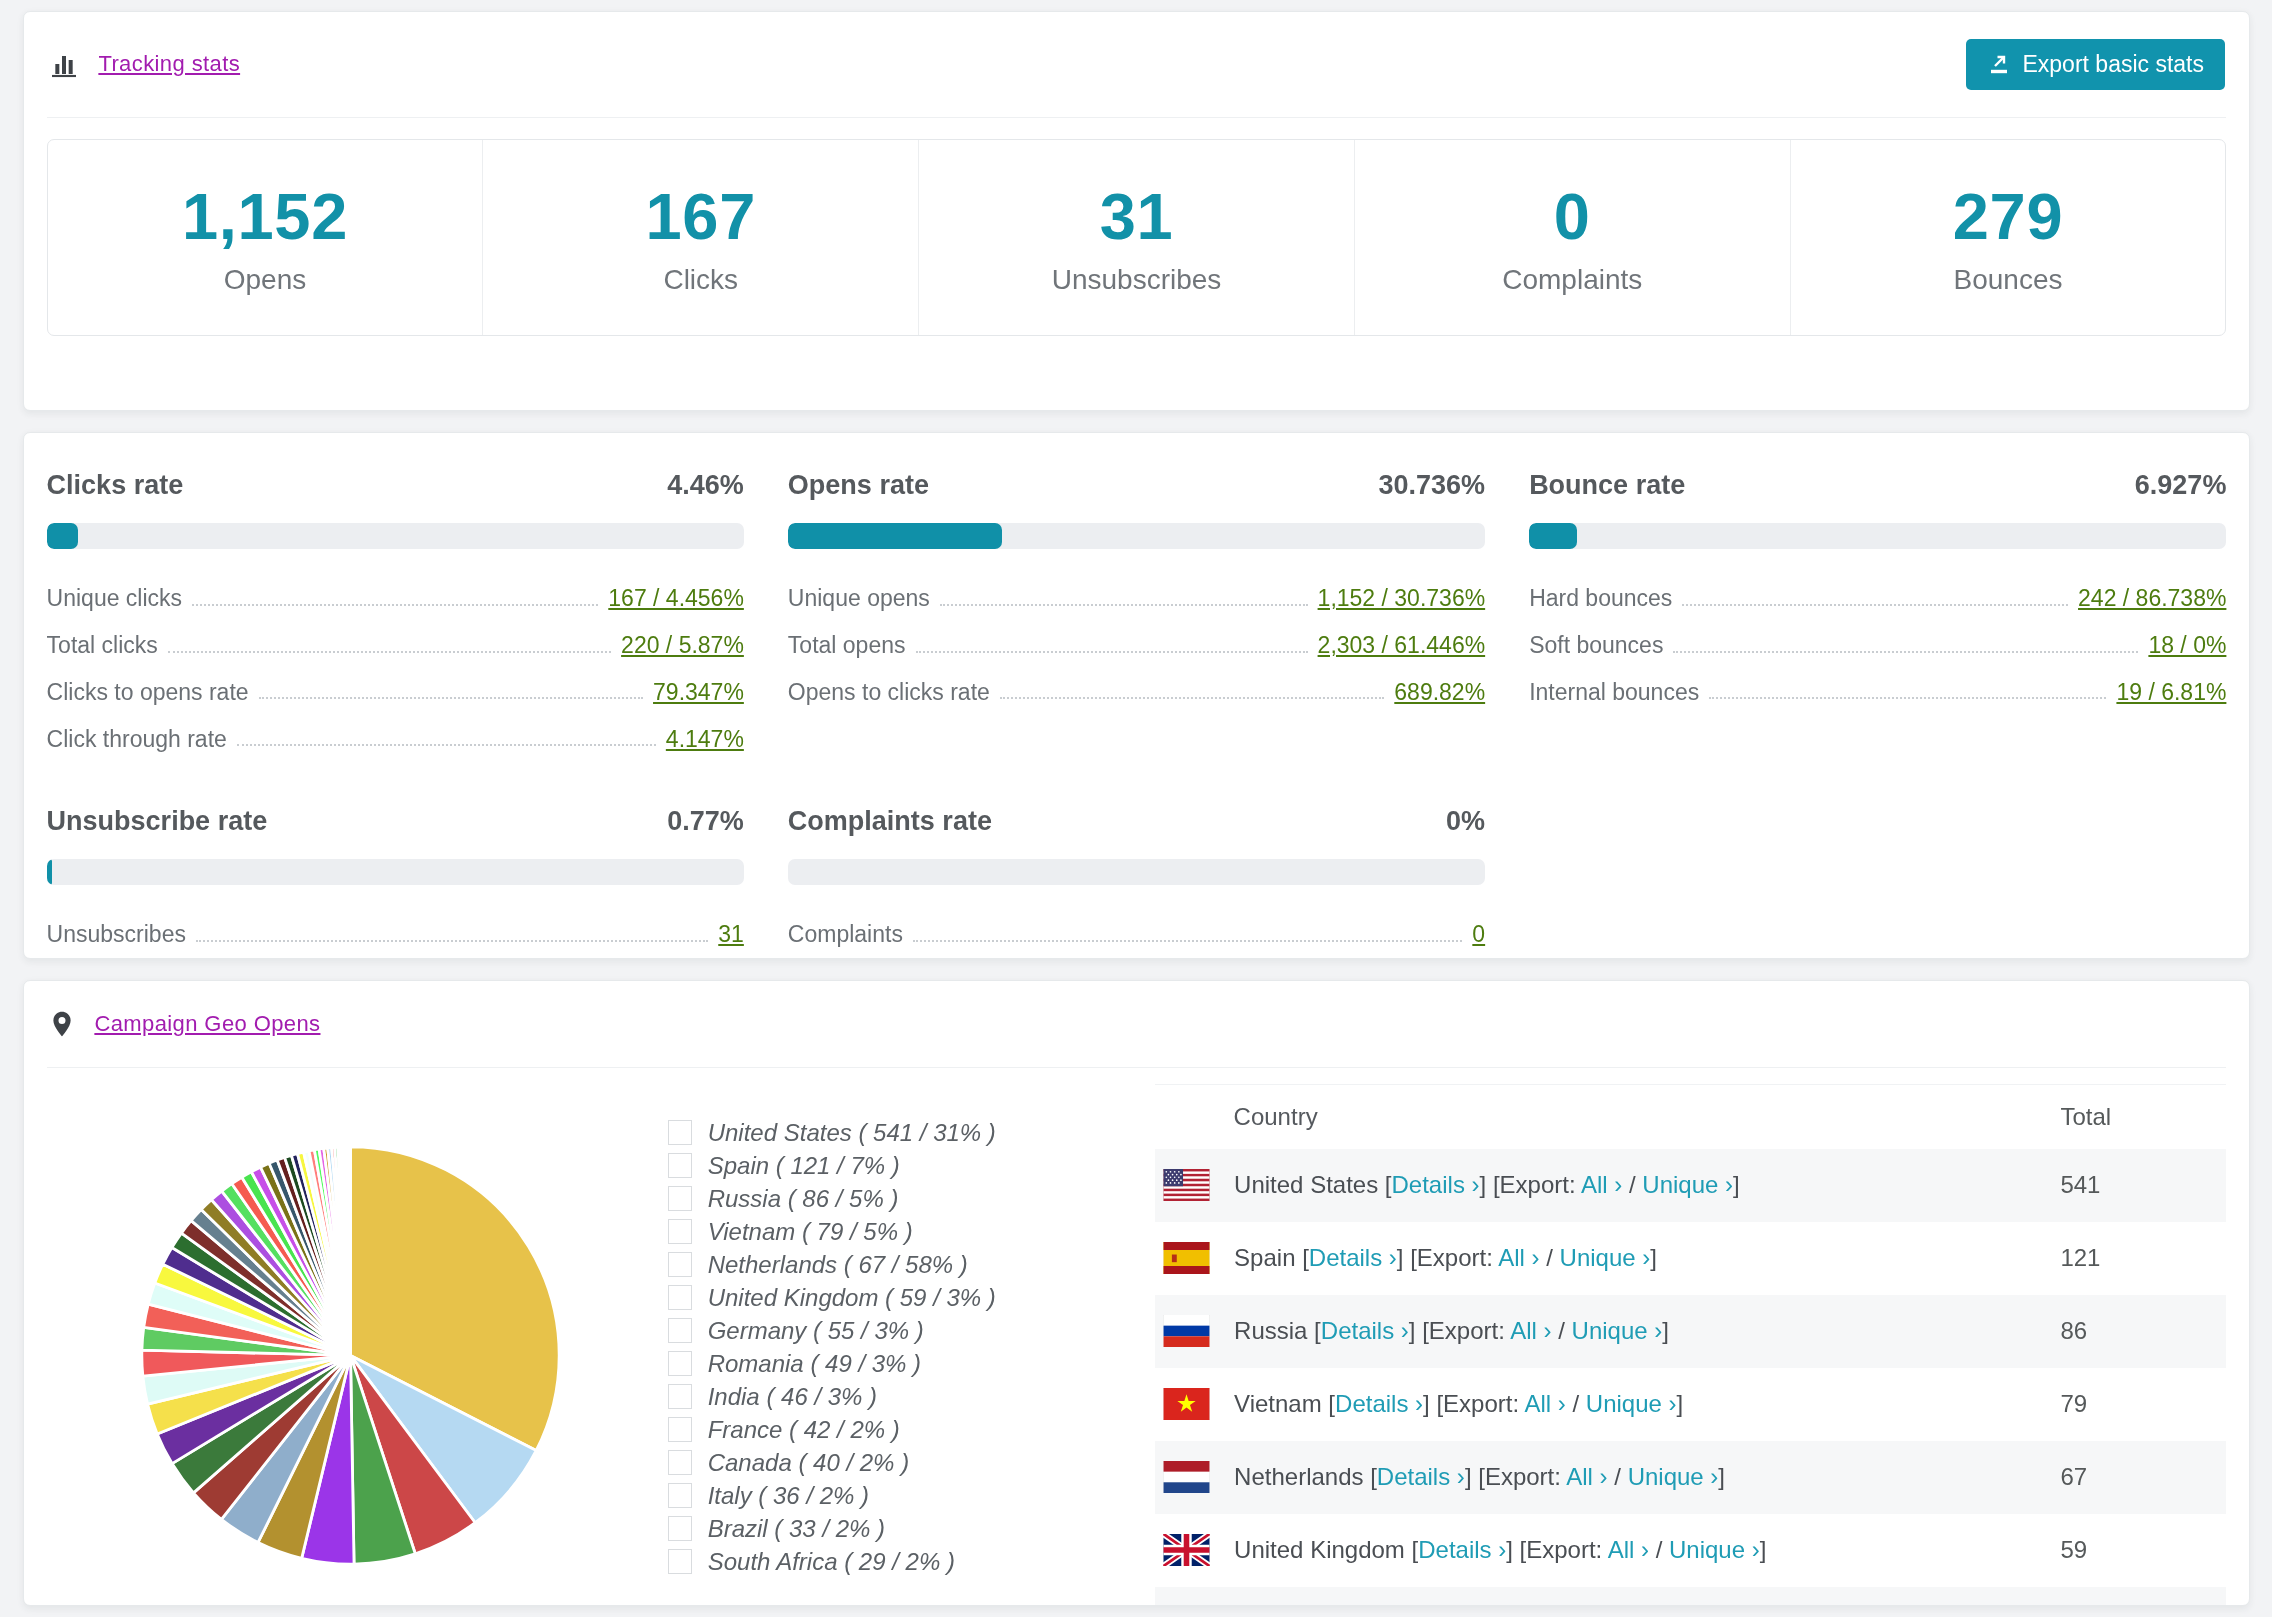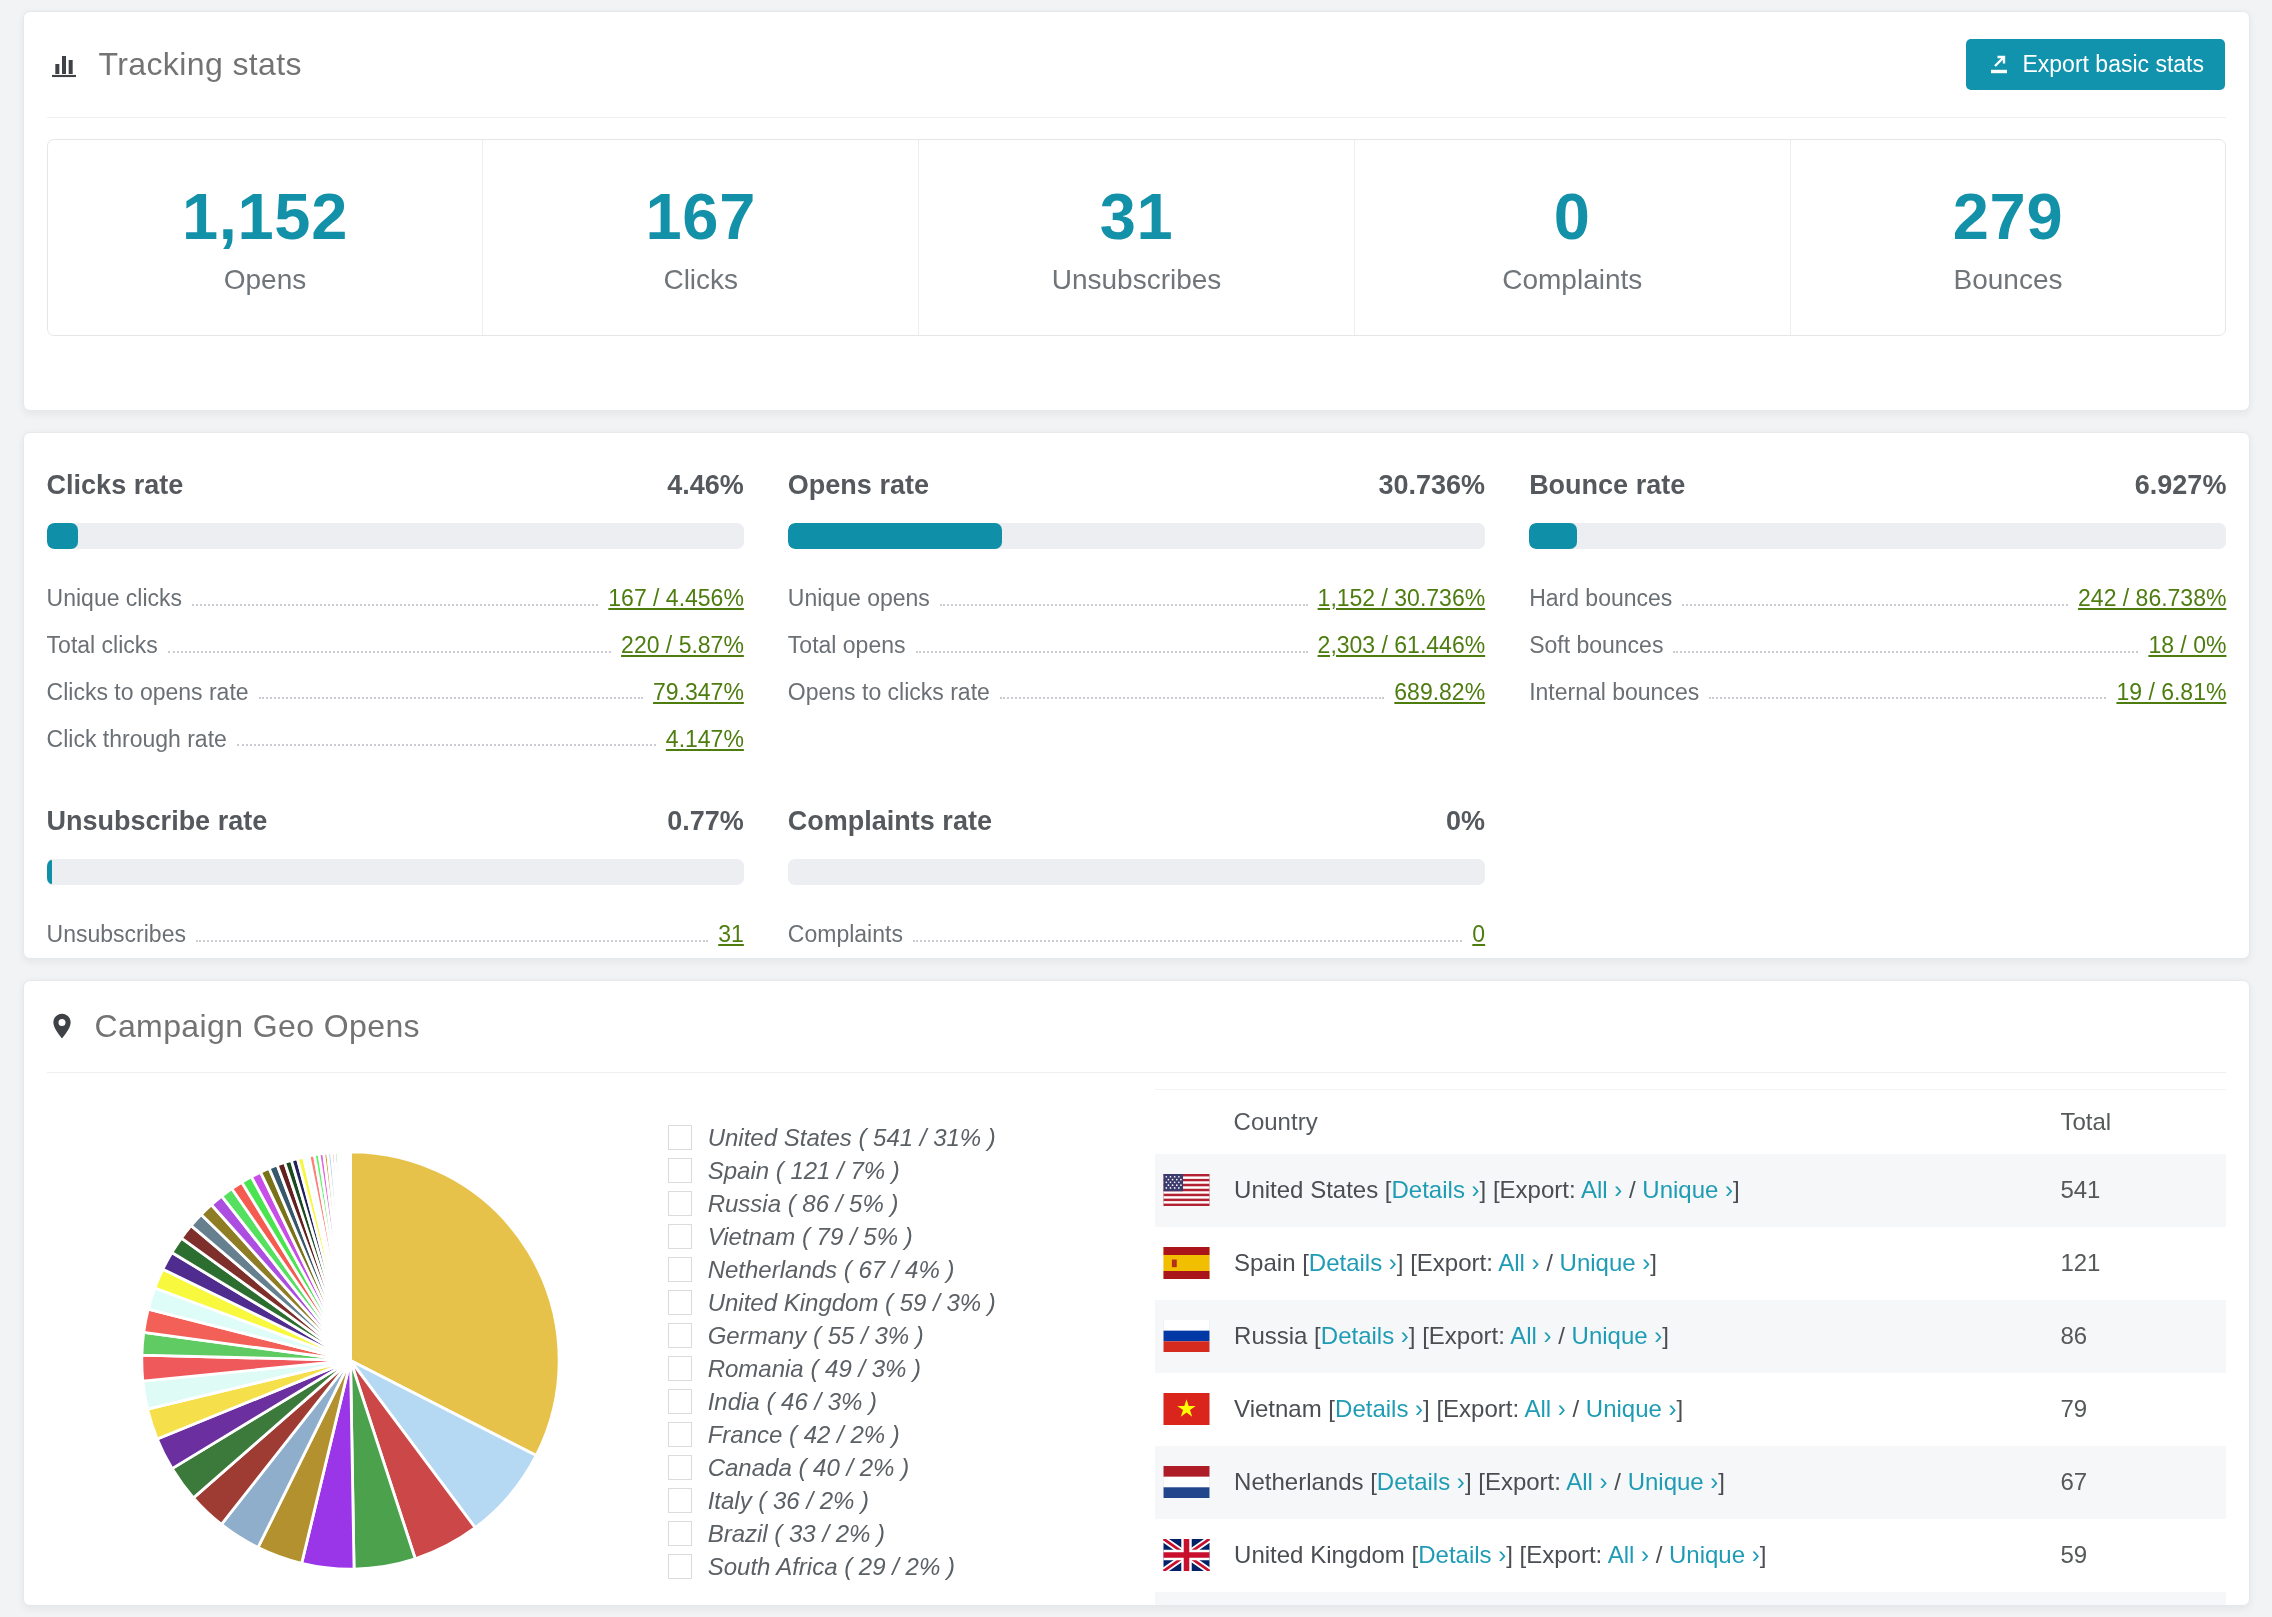--- a/index.html
+++ b/index.html
@@ -20,21 +20,21 @@
   #card-tracking { margin-top:10.6px; height:398px; }
   #card-rates    { margin-top:21px; height:525px; }
   #card-geo      { margin-top:21px; height:624px; overflow:hidden; }
 
   .card-header {
     margin:0 22.6px;
     padding:27px 1.4px;
     border-bottom:1.4px solid #EEF0F2;
     display:flex; align-items:center;
   }
-  .card-title { font-size:32px; color:#737373; margin-left:18.4px; letter-spacing:0.4px; }
+  .card-title { font-size:22px; color:#a21caf; margin-left:18.4px; letter-spacing:0.4px;text-decoration:underline; }
   .hdr-icon { width:32px; height:32px; flex:0 0 auto; }
 
   .btn-primary {
     margin-left:auto;
     background:#1193AD; color:#FFFFFF;
     border:none; border-radius:5px;
     font-size:23px; font-family:inherit;
     padding:12px 21px;
     display:flex; align-items:center; gap:11.3px;
     cursor:pointer;
@@ -338,21 +338,21 @@
         <li class="legend-item">
           <span class="swatch"><span class="swatch-inner" style="background: rgb(204, 71, 72);"></span></span>
           <span class="legend-label">Russia ( 86 / 5% )</span>
         </li>
         <li class="legend-item">
           <span class="swatch"><span class="swatch-inner" style="background: rgb(76, 162, 76);"></span></span>
           <span class="legend-label">Vietnam ( 79 / 5% )</span>
         </li>
         <li class="legend-item">
           <span class="swatch"><span class="swatch-inner" style="background: rgb(155, 53, 232);"></span></span>
-          <span class="legend-label">Netherlands ( 67 / 4% )</span>
+          <span class="legend-label">Netherlands ( 67 / 58% )</span>
         </li>
         <li class="legend-item">
           <span class="swatch"><span class="swatch-inner" style="background: rgb(179, 145, 47);"></span></span>
           <span class="legend-label">United Kingdom ( 59 / 3% )</span>
         </li>
         <li class="legend-item">
           <span class="swatch"><span class="swatch-inner" style="background: rgb(143, 174, 203);"></span></span>
           <span class="legend-label">Germany ( 55 / 3% )</span>
         </li>
         <li class="legend-item">

